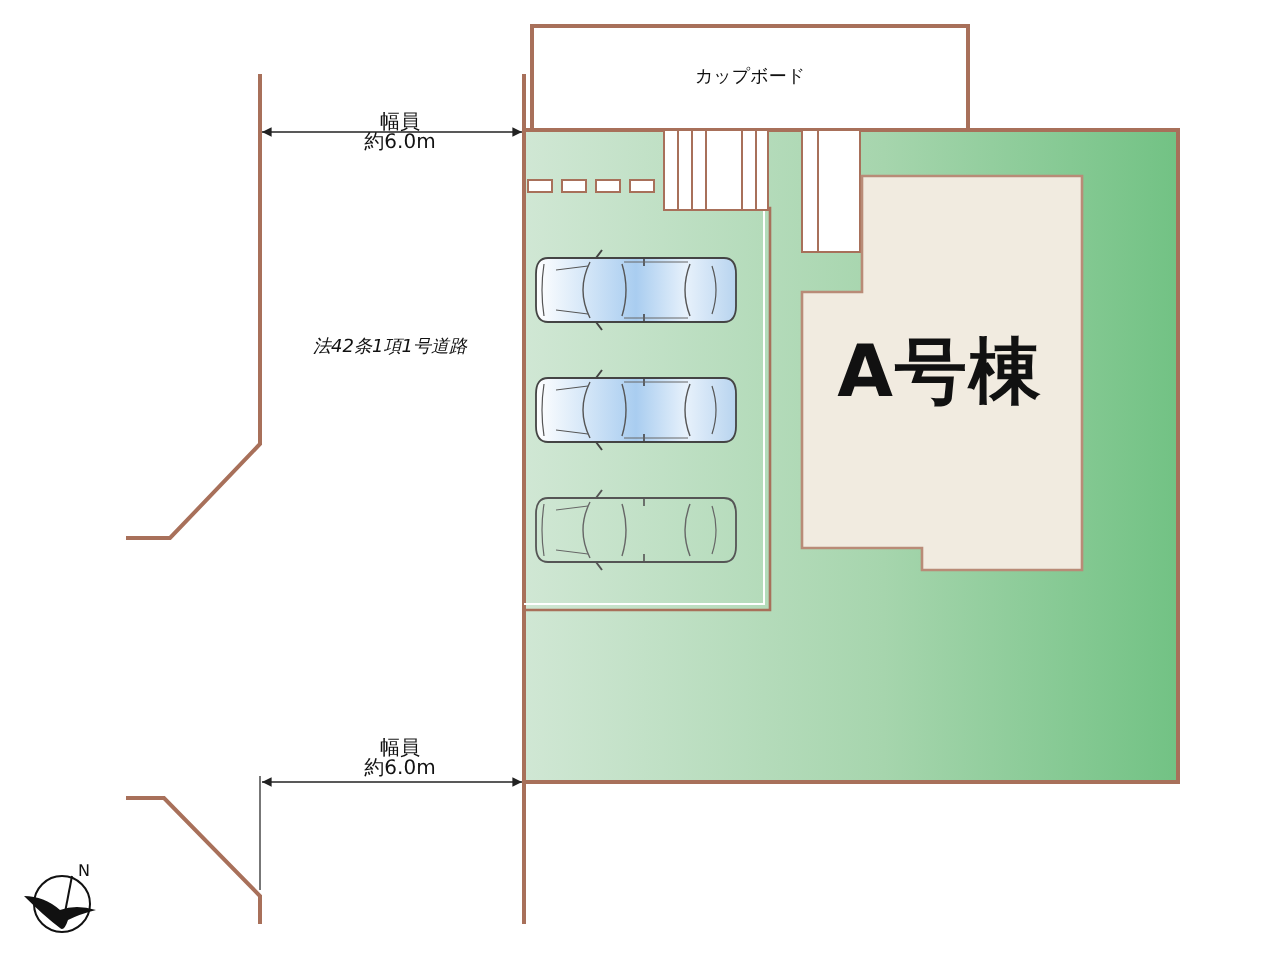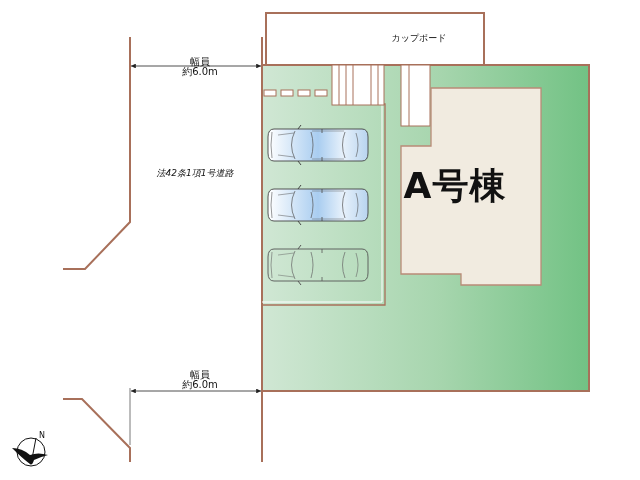--- a/index.html
+++ b/index.html
@@ -2,25 +2,25 @@
 <html><head>
 <meta charset="utf-8">
 <style>
   html, body { margin: 0; padding: 0; background: #ffffff; }
   body { width: 640px; height: 480px; position: relative; overflow: hidden;
          font-family: "DejaVu Sans", sans-serif; }
   #plan { position: absolute; left: 0; top: 0; width: 640px; height: 480px; }
   .lbl { position: absolute; color: #111; font-family: "DejaVu Sans", sans-serif;
          white-space: nowrap; text-align: center; }
   .small { font-size: 10px; line-height: 10px; }
-  .cup { font-size: 9px; left: 265px; top: 32px; width: 220px; margin-left: 44px; }
+  .cup { font-size: 9px; left: 265px; top: 32px; width: 220px; }
   .road { font-size: 9px; left: 140px; top: 167px; width: 110px; font-style: italic; }
   .w1 { left: 160px; top: 57px; width: 80px; }
   .w2 { left: 160px; top: 370px; width: 80px; }
-  .bld { font-size: 36px; font-weight: bold; left: 385px; top: 162px; width: 140px;
+  .bld { font-size: 36px; font-weight: bold; left: 400px; top: 162px; width: 140px;
          letter-spacing: 1px; font-family: "DejaVu Sans", sans-serif; }
 </style>
 </head>
 <body>
 
 <svg id="plan" viewBox="0 0 640 480" xmlns="http://www.w3.org/2000/svg">
   <defs>
     <linearGradient id="lotGrad" x1="0" y1="0" x2="1" y2="0">
       <stop offset="0" stop-color="#d0e7d4"></stop>
       <stop offset="0.55" stop-color="#a6d5ad"></stop>

